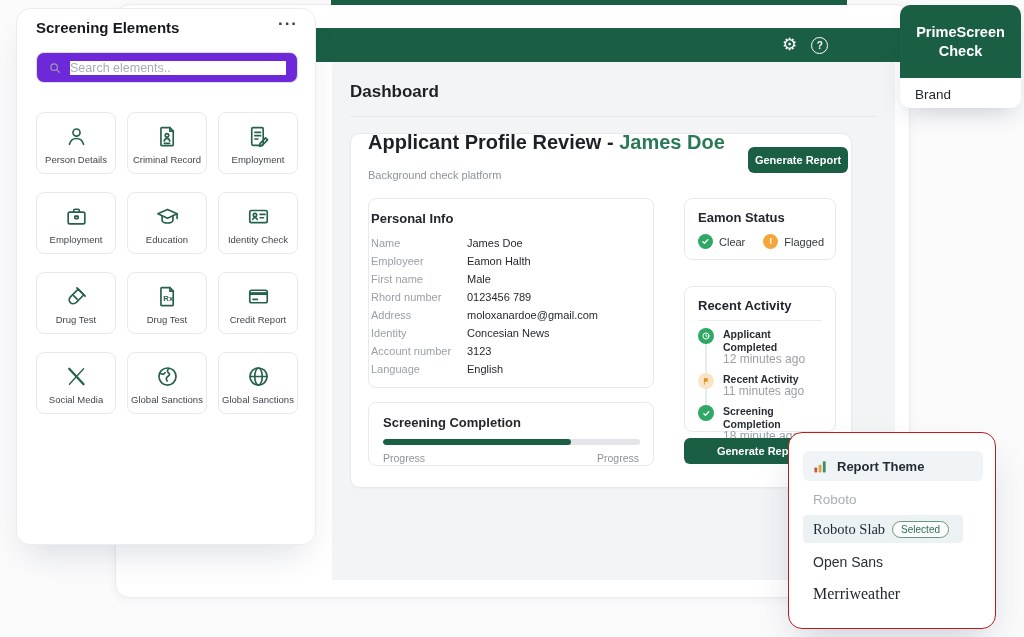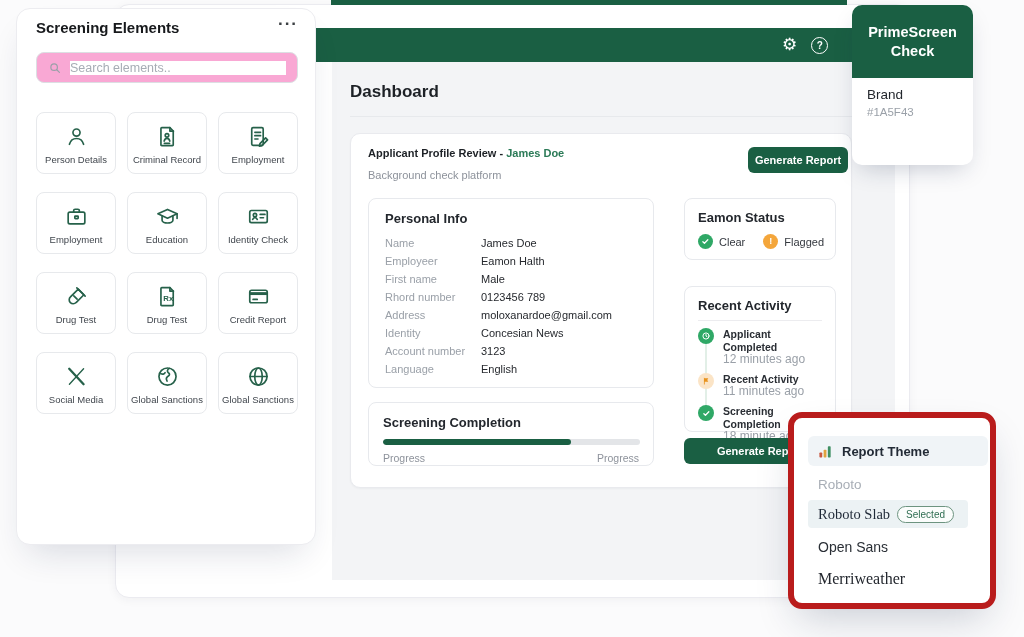--- a/index.html
+++ b/index.html
@@ -19,32 +19,32 @@
   .help { width:17px; height:17px; border:1.4px solid #fff; border-radius:50%; color:#fff;
           font-size:10px; font-weight:bold; display:flex; align-items:center; justify-content:center; }
 
   
   .dash-page { left:332px; top:62px; width:563px; height:518px; background:#f3f4f6; }
   .dash-title { left:350px; top:82px; font-size:17px; font-weight:700; color:#1d2126; }
   .dash-divider { left:350px; top:116px; width:527px; height:1px; background:#e7e9ec; }
 
   .applicant-card { left:350px; top:133px; width:502px; height:355px; background:#fff;
                     border:1px solid #e9eaee; border-radius:10px; box-shadow:0 1px 2px rgba(30,40,60,.04); }
-  .app-title { left:368px; top:147px; font-size:11px; font-weight:700; color:#1d2126; white-space:nowrap; }
+  .app-title { left:368px; top:131px; font-size:20px; font-weight:700; color:#1d2126; white-space:nowrap; }
   .app-title .name { color:#2b7a57; }
   .app-subtitle { left:368px; top:169px; font-size:11px; color:#8d929b; }
   .btn-green { background:#1A5F43; color:#fff; font-size:11px; font-weight:700; border:none;
                border-radius:6px; display:flex; align-items:center; justify-content:center; }
   .btn1 { left:748px; top:147px; width:100px; height:26px; }
   .btn2 { left:684px; top:438px; width:152px; height:26px; }
 
   .sub-card { background:#fff; border:1px solid #e7e9ed; border-radius:8px; }
   .sub-title { font-size:13px; font-weight:700; color:#23272d; }
 
-  .personal-card { left:368px; top:198px; width:286px; height:190px; padding:12px 16px; }
+  .personal-card { left:368px; top:198px; width:286px; height:190px; padding:12px 2px; }
   .info-rows { margin-top:8px; }
   .info-row { display:flex; height:18px; align-items:center; font-size:11px; }
   .info-label { width:96px; color:#9aa0a8; }
   .info-value { color:#26292e; }
 
   .completion-card { left:368px; top:402px; width:286px; height:64px; padding:12px 14px; }
   .progress-track { margin-top:9px; width:257px; height:6px; border-radius:3px; background:#e3e5e8; overflow:hidden; }
   .progress-fill { height:100%; border-radius:3px; background:#1A5F43; width:0; }
   .progress-labels { margin-top:7px; display:flex; justify-content:space-between; font-size:10.5px; color:#8d929b; }
 
@@ -65,42 +65,42 @@
   .activity-item .ico-circle { width:16px; height:16px; }
   .act-title { font-size:10.5px; font-weight:600; color:#2a2e34; line-height:13px; }
   .act-time { font-size:12px; color:#9aa0a8; line-height:11px; }
 
   
   .panel { left:16px; top:8px; width:300px; height:537px; background:#fff; border:1px solid #ececf0;
            border-radius:14px; box-shadow:0 18px 35px -12px rgba(24,39,75,.16); }
   .panel-title { left:36px; top:19px; font-size:15px; font-weight:700; color:#17191c; }
   .panel-dots { left:278px; top:14px; font-size:17px; font-weight:800; color:#3c4043; letter-spacing:1px; }
   .search-box { left:36px; top:52px; width:262px; height:31px; border:1px solid #dcdfe3; border-radius:8px;
-                display:flex; align-items:center; gap:8px; padding:0 11px; background:#f9a8d4; }
+                display:flex; align-items:center; gap:8px; padding:0 11px; background:#6d28d9; }
   .search-box input { border:none; outline:none; font-size:12.5px; color:#3c4043; width:100%;
                       font-family:"Liberation Sans", sans-serif; }
   .search-box input::placeholder { color:#a7adb5; }
   .elem-grid { left:36px; top:112px; display:grid; grid-template-columns:repeat(3,80px); gap:18px 11px; }
   .elem-card { height:62px; background:#fff; border:1px solid #e7e9ec; border-radius:8px; display:flex;
                flex-direction:column; align-items:center; justify-content:center; gap:5px; padding:4px 2px 2px; }
   .elem-card svg { width:25px; height:25px; }
   .elem-label { font-size:9.5px; color:#40464d; white-space:nowrap; }
 
   
-  .brand-card { left:852px; top:5px; width:121px; height:160px; background:#fff; border-radius:10px;
+  .brand-card { left:900px; top:5px; width:121px; height:103px; background:#fff; border-radius:10px;
                 box-shadow:0 10px 24px -8px rgba(24,39,75,.25); overflow:hidden; }
   .brand-top { height:73px; background:#1A5F43; color:#fff; display:flex; align-items:center; justify-content:center;
                text-align:center; font-size:14.5px; font-weight:700; line-height:19px; padding:0 10px; }
   .brand-bottom { padding:9px 15px; }
   .brand-label { font-size:13.5px; color:#23272d; }
   .brand-hex { margin-top:4px; font-size:11.5px; color:#9aa0a8; }
 
   
-  .theme-popup { left:788px; top:412px; width:208px; height:197px; background:#fff; border-radius:14px;
-                 box-shadow:0 18px 40px -10px rgba(24,39,75,.22); border:6px solid #b91c1c; }
+  .theme-popup { left:788px; top:432px; width:208px; height:197px; background:#fff; border-radius:14px;
+                 box-shadow:0 18px 40px -10px rgba(24,39,75,.22); border:1px solid #b91c1c; }
   .theme-header { left:14px; top:18px; width:180px; height:30px; background:#f0f4f7; border-radius:6px;
                   display:flex; align-items:center; gap:9px; padding:0 10px; position:absolute; }
   .theme-header-label { font-size:13px; font-weight:700; color:#232b36; }
   .opt { position:absolute; left:14px; font-size:13.5px; }
   .opt-muted { top:59px; left:24px; color:#a8aeb6; }
   .opt-selected-row { top:82px; width:160px; height:28px; background:#ecf2f4; border-radius:4px;
                       display:flex; align-items:center; gap:7px; padding:0 10px; }
   .opt-slab { font-family:"Liberation Serif", serif; font-size:14.5px; color:#1f2937; }
   .pill { border:1px solid #6d9480; border-radius:999px; padding:2px 8px; font-size:10px; color:#2f6e52;
           background:#fbfdfc; font-family:"Liberation Sans", sans-serif; }

